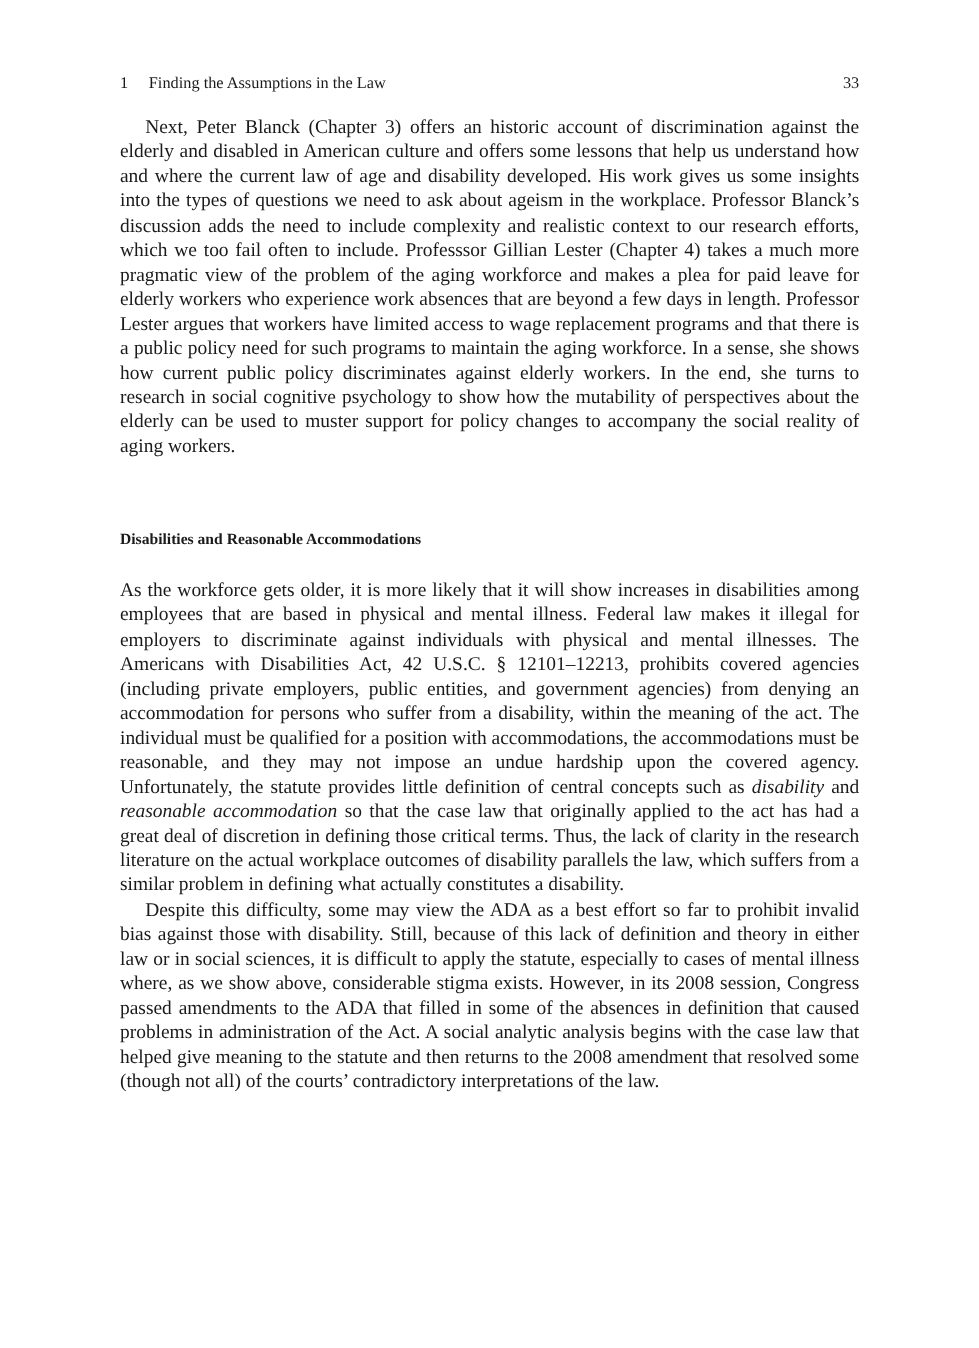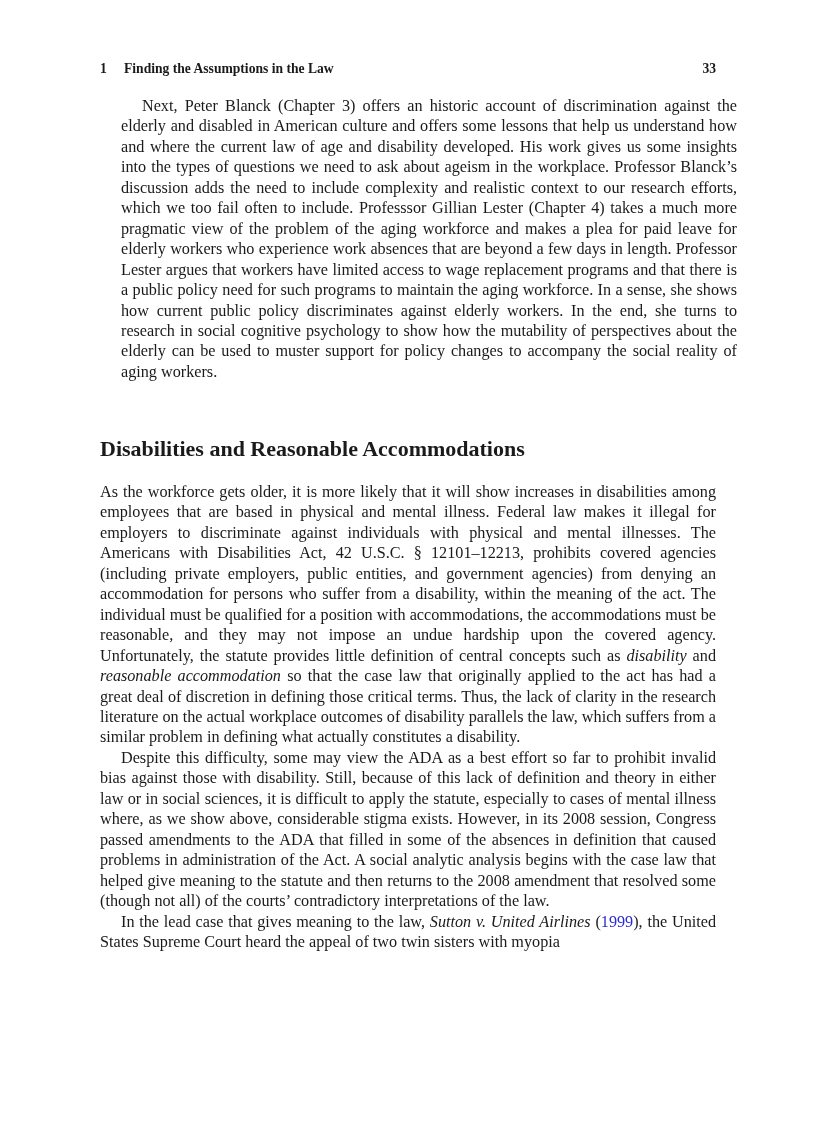--- a/index.html
+++ b/index.html
@@ -1,28 +1,28 @@
 <!DOCTYPE html>
 <html><head>
 <meta charset="utf-8">
 <style>
   html, body { margin: 0; padding: 0; background: #ffffff; }
   body { width: 816px; height: 1123px; position: relative; overflow: hidden; }
   .page { position: absolute; left: 100px; top: 0; width: 616px; color: #1a1a1a;
           font-family: "Liberation Serif", "DejaVu Serif", serif; }
   .running-head { position: absolute; top: 60px; left: 0; width: 616px; height: 18px;
-                  font-size: 13.6px; line-height: 18px; font-weight: bold; }
+                  font-size: 13.6px; line-height: 18px; }
   .running-head .chap { position: absolute; left: 0; top: 0; }
   .running-head .pno { position: absolute; right: 0; top: 0; }
   .running-head .cnum { display: inline-block; width: 24px; }
   .para { font-size: 16.2px; line-height: 20.45px; text-align: justify; margin: 0;
           hyphens: manual; }
   .indent { text-indent: 21px; }
-  .p1 { position: absolute; top: 96px; left: 0; width: 616px; margin-left: 21px; }
-  .section-title { position: absolute; top: 437px; left: 0; margin: 0; font-size: 22px;
+  .p1 { position: absolute; top: 96px; left: 0; width: 616px; }
+  .section-title { position: absolute; top: 437px; left: 0; margin: 0; font-size: 13px;
                    font-weight: bold; line-height: 24px; }
   .body2 { position: absolute; top: 482px; left: 0; width: 616px; }
   em { font-style: italic; font-family: Liberation Serif, serif; }
   .cite { color: #2b2bd0; text-decoration: none; }
 </style>
 </head>
 <body>
 
 <div class="page">
 
@@ -33,16 +33,15 @@
 
   <p class="para indent p1">Next, Peter Blanck (Chapter 3) offers an historic account of discrimination against the elderly and disabled in American culture and offers some lessons that help us understand how and where the current law of age and disability developed. His work gives us some insights into the types of questions we need to ask about ageism in the workplace. Professor Blanck’s discussion adds the need to include complexity and realistic context to our research efforts, which we too fail often to include. Professsor Gillian Lester (Chapter 4) takes a much more pragmatic view of the problem of the aging workforce and makes a plea for paid leave for elderly work­ers who experience work absences that are beyond a few days in length. Professor Lester argues that workers have limited access to wage replacement programs and that there is a public policy need for such programs to maintain the aging workforce. In a sense, she shows how current public policy discriminates against elderly work­ers. In the end, she turns to research in social cognitive psychology to show how the mutability of perspectives about the elderly can be used to muster support for policy changes to accompany the social reality of aging workers.</p>
 
   <h2 class="section-title">Disabilities and Reasonable Accommodations</h2>
 
   <div class="body2">
     <p class="para"><span>As the workforce gets older, it is more likely that it will show increases in disabil­ities among employees that are based in physical and mental illness. Federal law makes it illegal for employers to discriminate against individuals with physical and mental illnesses. The Americans with Disabilities Act, 42 U.S.C. § 12101–12213, prohibits covered agencies (including private employers, public entities, and gov­ernment agencies) from denying an accommodation for persons who suffer from a disability, within the meaning of the act. The individual must be qualified for a position with accommodations, the accommodations must be reasonable, and they may not impose an undue hardship upon the covered agency. Unfortunately, the statute provides little definition of central concepts such as </span><em>disability</em><span> and </span><em>reason­able accommodation</em><span> so that the case law that originally applied to the act has had a great deal of discretion in defining those critical terms. Thus, the lack of clarity in the research literature on the actual workplace outcomes of disability parallels the law, which suffers from a similar problem in defining what actually constitutes a disability.</span></p>
 
     <p class="para indent">Despite this difficulty, some may view the ADA as a best effort so far to prohibit invalid bias against those with disability. Still, because of this lack of definition and theory in either law or in social sciences, it is difficult to apply the statute, especially to cases of mental illness where, as we show above, considerable stigma exists. However, in its 2008 session, Congress passed amendments to the ADA that filled in some of the absences in definition that caused problems in administration of the Act. A social analytic analysis begins with the case law that helped give meaning to the statute and then returns to the 2008 amendment that resolved some (though not all) of the courts’ contradictory interpretations of the law.</p>
 
-    <p class="para indent"><span>In the lead case that gives meaning to the law, </span><em>Sutton v. United Airlines</em><span> (</span><a class="cite">1999</a><span>),</span><span> the United States Supreme Court heard the appeal of two twin sisters with myopia</span></p>
   </div>
 
 </div>
 
 </body></html>

